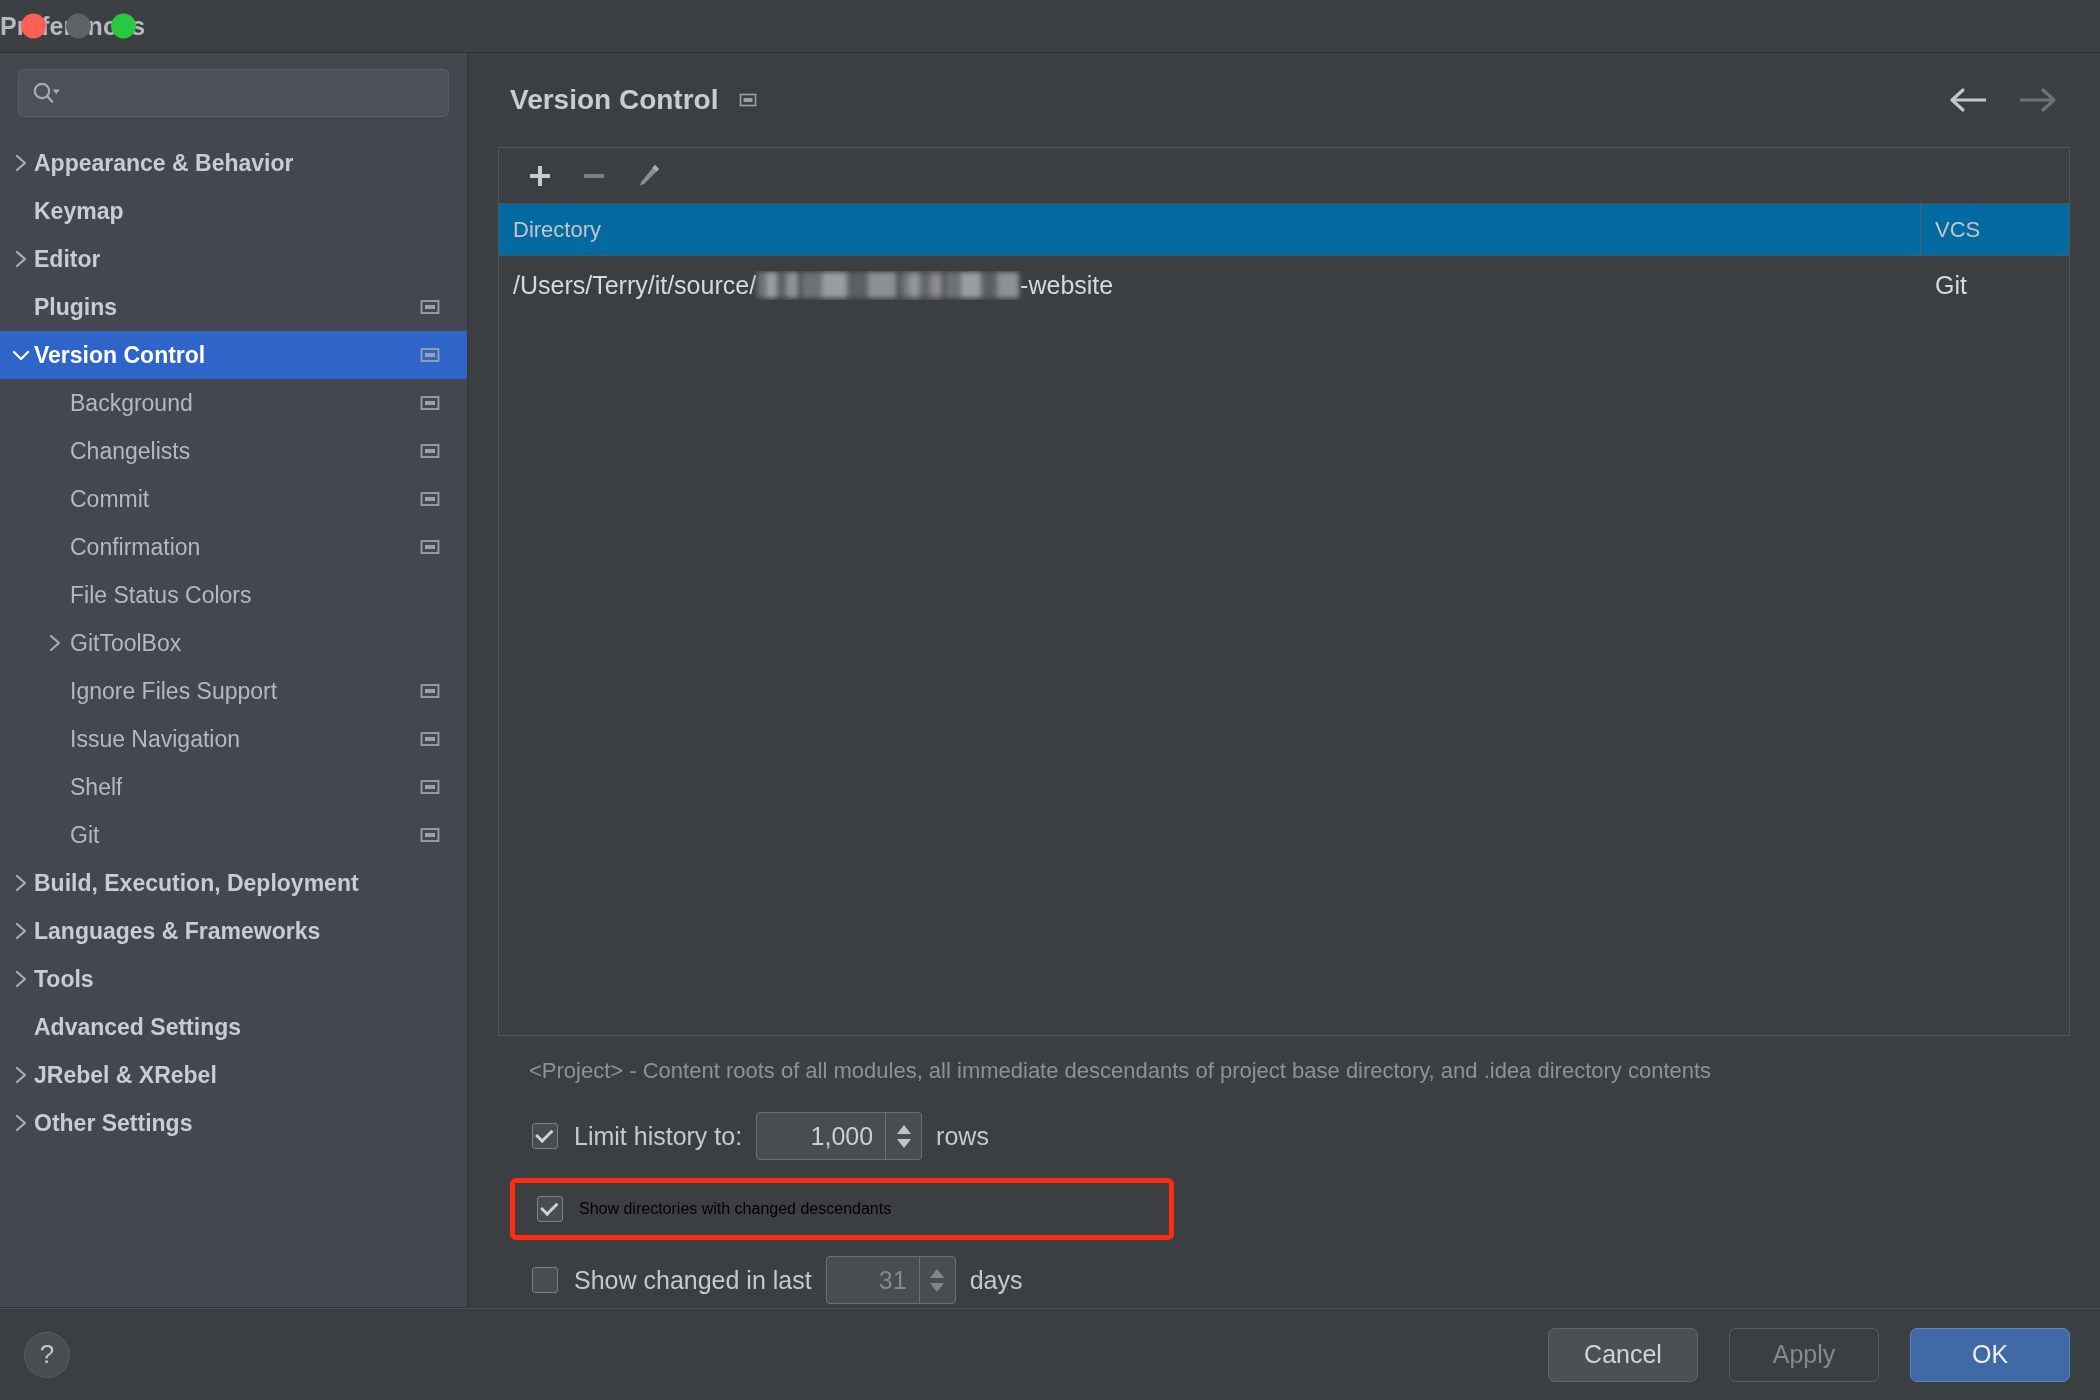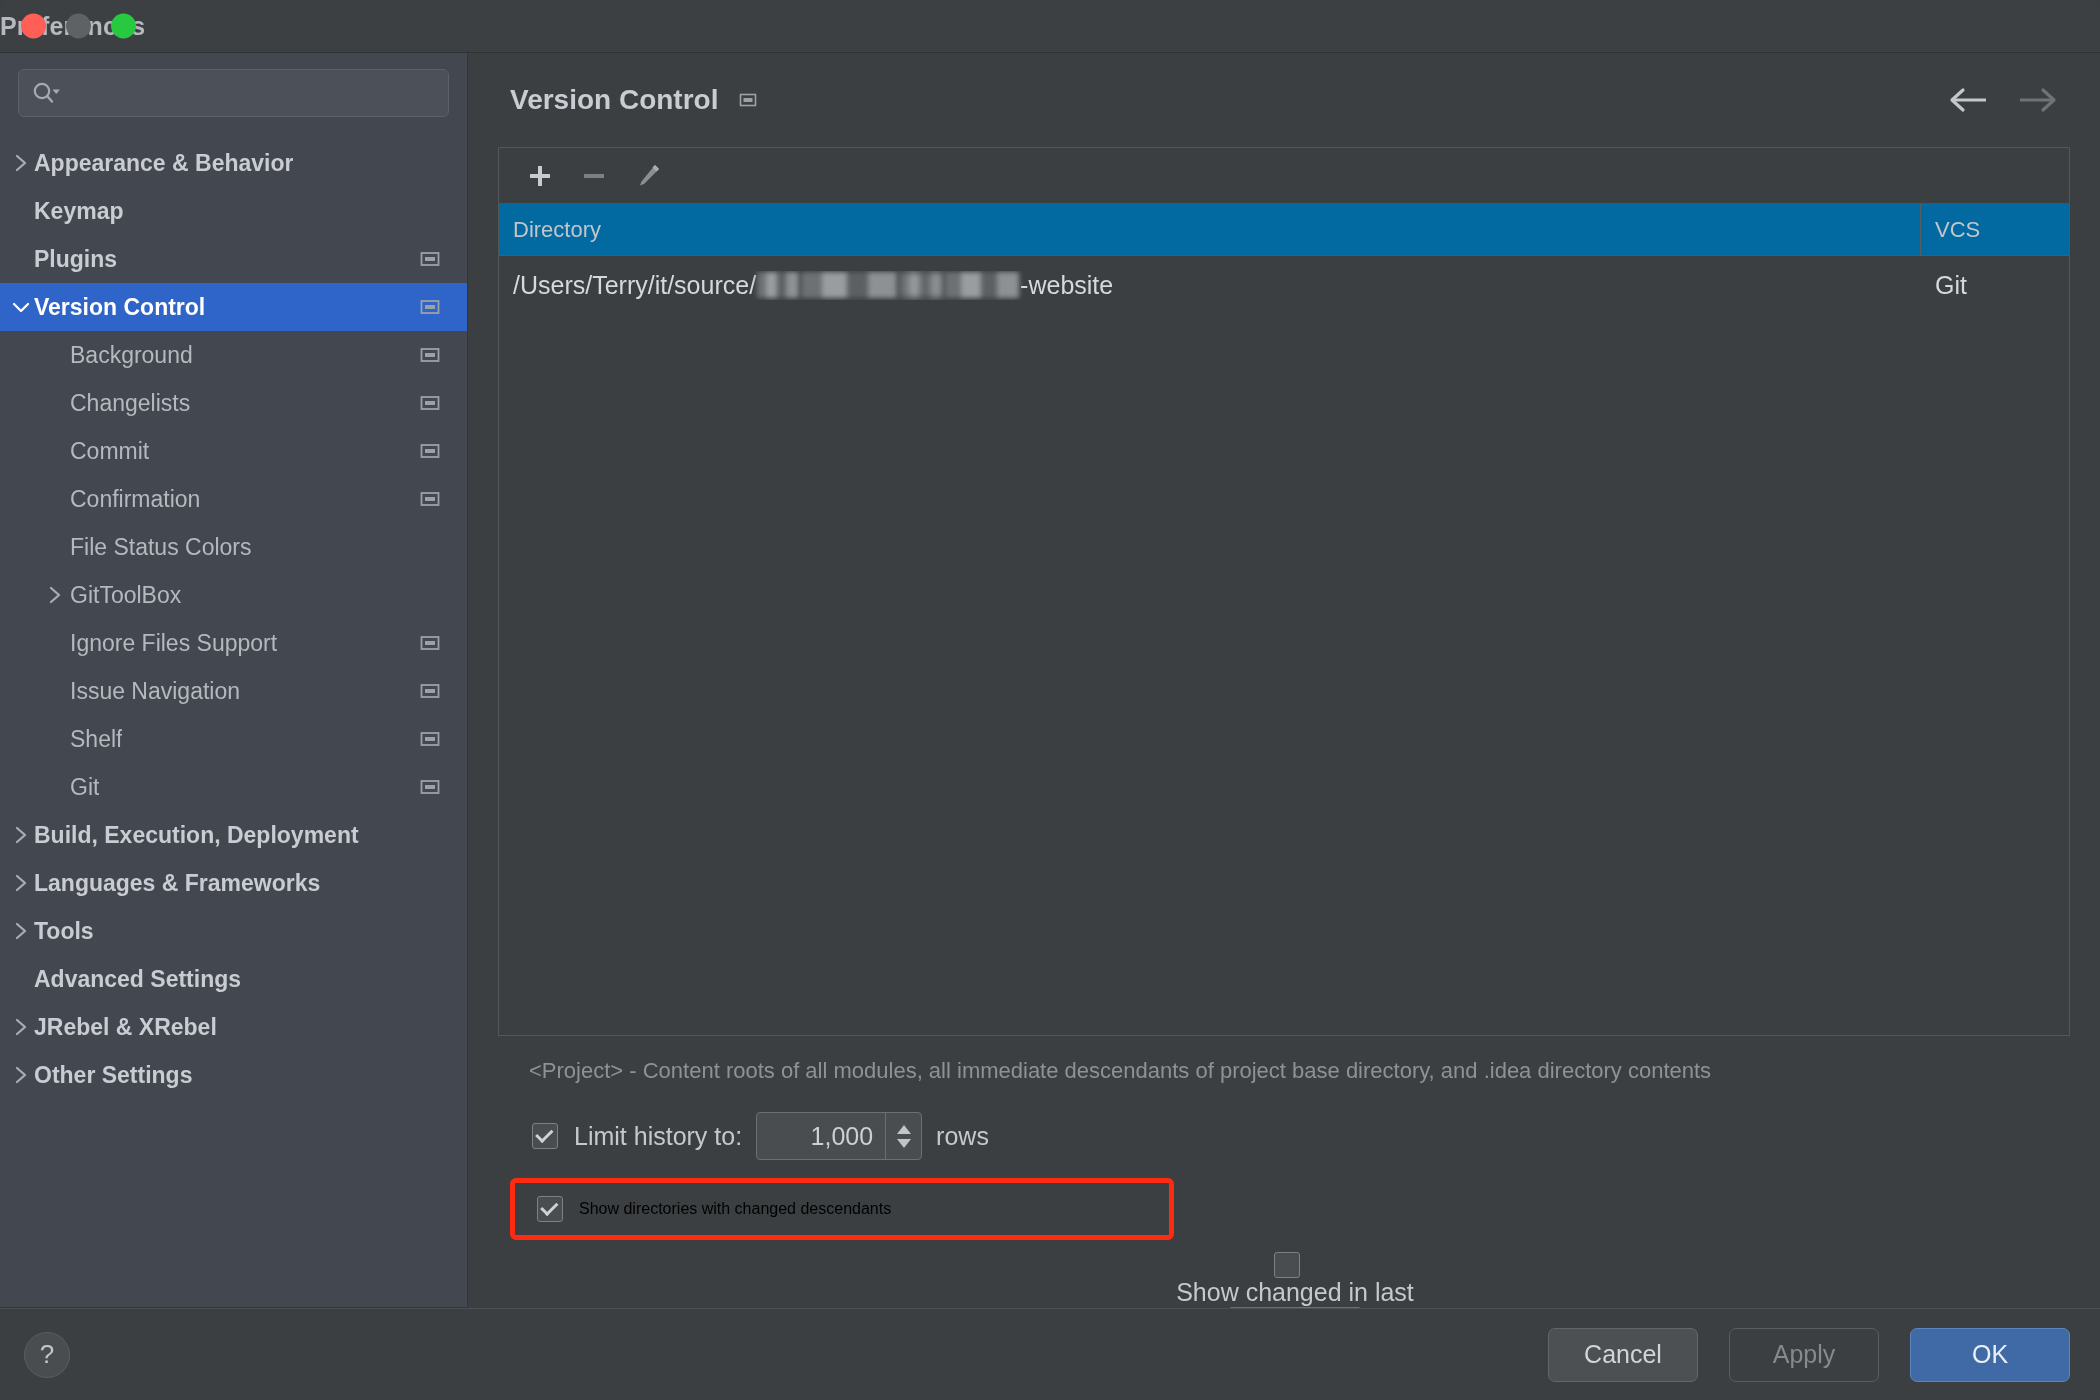--- a/index.html
+++ b/index.html
@@ -201,21 +201,21 @@
   .spinner.dim .sp-dn { border-top-color: #83878b; }
   #highlight-row {
     border: 5px solid #fc2b12;
     border-radius: 6px;
     padding-left: 22px;
     height: 62px;
     width: 664px;
     margin: 14px 0 12px 0;
     display: flex; align-items: center;
   }
-  #row-show-changed { padding-left: 22px; flex-direction: column; }
+  #row-show-changed { padding-left: 22px; }
   #row-limit { padding-left: 22px; }
 
   
   #footer {
     height: 92px; flex: 0 0 92px;
     background: #3c3f41;
     border-top: 1px solid #4e5154;
     display: flex; align-items: center;
     padding: 0 30px 0 24px;
     border-bottom-left-radius: 12px; border-bottom-right-radius: 12px;
@@ -280,20 +280,28 @@
             <span class="nav-label">Appearance &amp; Behavior</span>
           </div>
           <div class="nav-item lvl0 no-arrow">
             <span class="arrow">
               <svg width="16" height="20" viewBox="0 0 16 20">
                 <polyline points="4,3 12,10 4,17" fill="none" stroke="currentColor" stroke-width="2.3" stroke-linecap="round" stroke-linejoin="round"></polyline>
               </svg>
             </span>
             <span class="nav-label">Keymap</span>
           </div>
+          <div class="nav-item lvl0">
+            <span class="arrow">
+              <svg width="16" height="20" viewBox="0 0 16 20">
+                <polyline points="4,3 12,10 4,17" fill="none" stroke="currentColor" stroke-width="2.3" stroke-linecap="round" stroke-linejoin="round"></polyline>
+              </svg>
+            </span>
+            <span class="nav-label">Editor</span>
+          </div>
           <div class="nav-item lvl0 no-arrow">
             <span class="arrow">
               <svg width="16" height="20" viewBox="0 0 16 20">
                 <polyline points="4,3 12,10 4,17" fill="none" stroke="currentColor" stroke-width="2.3" stroke-linecap="round" stroke-linejoin="round"></polyline>
               </svg>
             </span>
             <span class="nav-label">Plugins</span>
             <span class="badge-icon">
               <svg width="22" height="22" viewBox="0 0 22 22">
                 <rect x="2.5" y="5" width="17" height="12" fill="none" stroke="#9da1a6" stroke-width="1.8"></rect>

